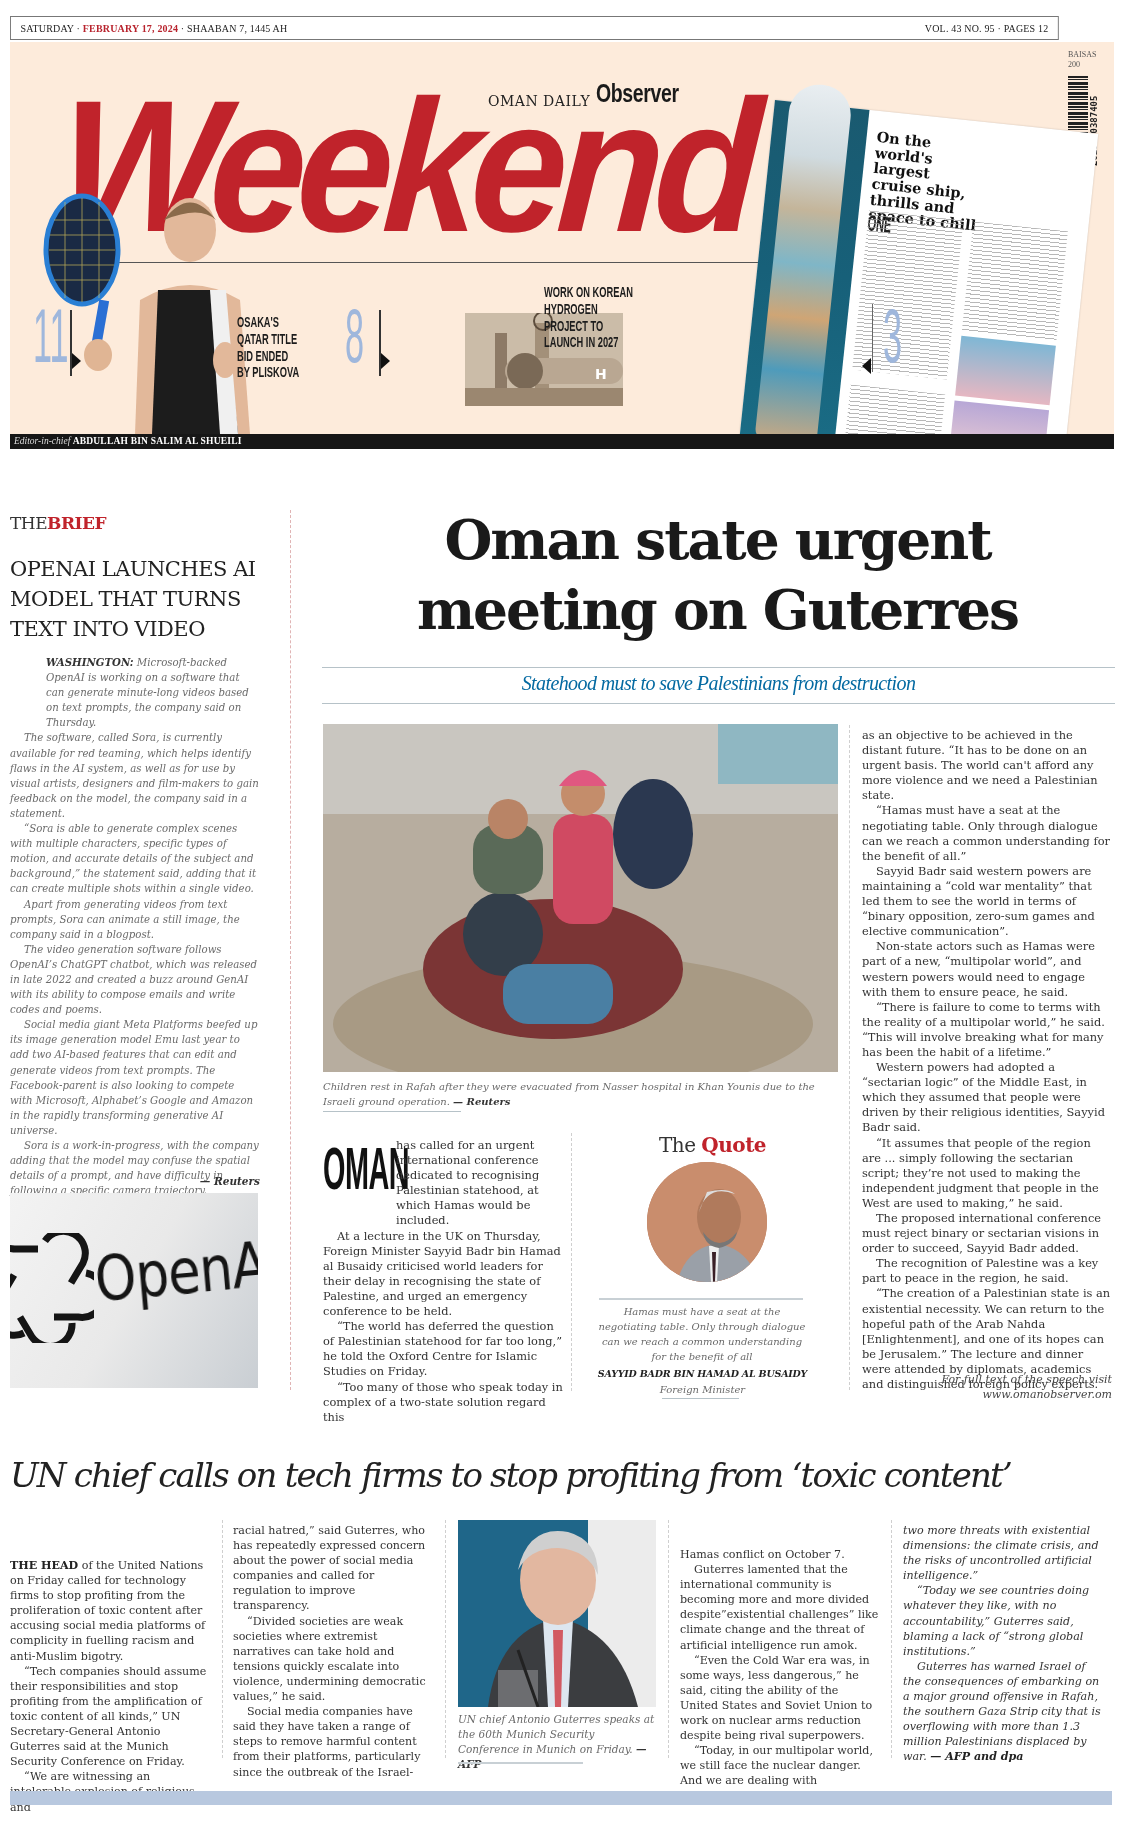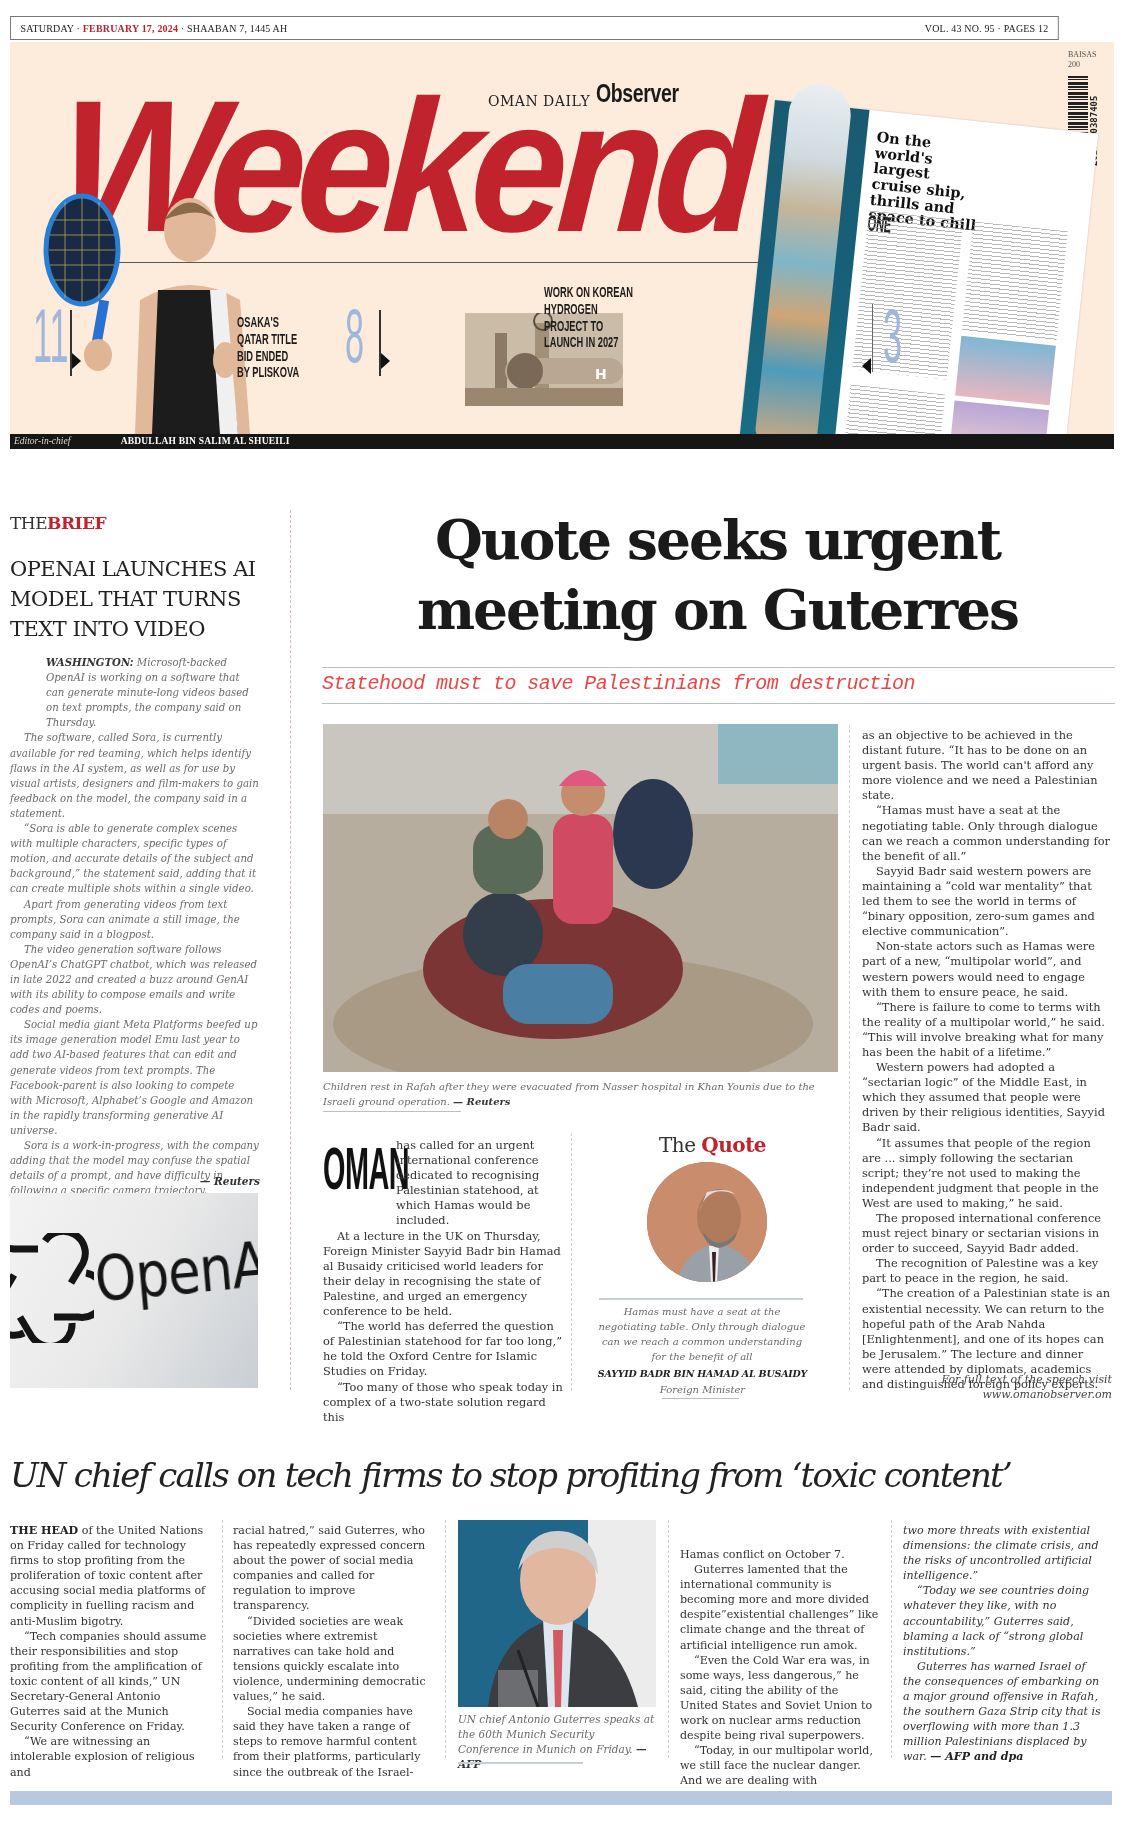--- a/index.html
+++ b/index.html
@@ -38,39 +38,39 @@
   #cruise { left: 765px; top: 58px; width: 325px; height: 340px; transform: rotate(6deg); transform-origin: top left; background: #fff; box-shadow: 0 0 2px rgba(0,0,0,0.2); }
   #cruise-sea { left: 0; top: 0; width: 95px; height: 340px; background: linear-gradient(180deg, #1a5a70, #176079 50%, #1a6c85); }
   #cruise-ship { left: 15px; top: -20px; width: 62px; height: 360px; border-radius: 30px 30px 12px 12px; background: linear-gradient(180deg, #e9eef1 0%, #d0dbe0 20%, #c4b59a 35%, #7fb6c7 50%, #cfa575 65%, #4e9bbb 80%, #c9a983 100%); }
   #cruise-head { left: 105px; top: 18px; font-family: "DejaVu Serif", serif; font-weight: bold; font-size: 14.5px; line-height: 1.08; color: #111; }
   .cruise-lines { left: 105px; width: 95px; height: 160px; background: repeating-linear-gradient(180deg, #999 0 1px, transparent 1px 4px); opacity: 0.7; }
   .cruise-lines2 { left: 210px; width: 95px; height: 110px; background: repeating-linear-gradient(180deg, #999 0 1px, transparent 1px 4px); opacity: 0.7; }
   .cruise-photo { left: 210px; width: 95px; height: 60px; }
 
   #editor-bar { left: 10px; top: 434px; width: 1104px; height: 15px; background: #161616; color: #fff; font-family: "Liberation Serif", serif; font-size: 9.5px; padding-left: 4px; line-height: 15px; }
   #editor-bar i { font-style: italic; color: #ddd; }
-  #editor-bar b { font-weight: bold; letter-spacing: 0.2px; margin-left: 48px; }
+  #editor-bar b { font-weight: bold; letter-spacing: 0.2px; }
 
   
   #brief-title { left: 10px; top: 513px; font-family: "DejaVu Serif", serif; font-size: 17px; letter-spacing: -0.5px; color: #333; }
   #brief-title .b { color: #c0232b; font-weight: bold; }
   #brief-headline { left: 10px; top: 554px; width: 260px; font-family: "DejaVu Serif", serif; font-size: 21px; line-height: 30px; color: #222; letter-spacing: -0.5px; }
   #brief-body { left: 10px; top: 655px; width: 250px; font-family: "DejaVu Serif", serif; font-style: italic; font-size: 10.2px; line-height: 15.1px; color: #6a6a6a; text-align: left; }
   #brief-body p { text-indent: 14px; }
   #brief-body p:first-child { text-indent: 0; margin-left: 36px; }
   #brief-body .dl { font-weight: bold; color: #333; }
   #brief-credit { left: 150px; top: 1175px; width: 110px; text-align: right; font-style: italic; font-weight: bold; font-size: 10.5px; color: #333; }
   #openai-img { left: 10px; top: 1193px; width: 248px; height: 195px; background: linear-gradient(120deg, #f3f3f3, #e9e9e9 50%, #c9ced3); overflow: hidden; }
   #openai-text { left: 85px; top: 50px; font-family: "DejaVu Sans", sans-serif; font-size: 62px; color: #151515; transform: rotate(-5deg) scaleX(0.85); transform-origin: left; letter-spacing: -1px; filter: blur(0.6px); }
   #brief-divider { left: 290px; top: 510px; width: 0; height: 880px; border-left: 1px dashed #e0b4b4; }
 
   
   #main-headline { left: 320px; top: 505px; width: 795px; text-align: center; font-family: "DejaVu Serif", serif; font-weight: bold; font-size: 55px; line-height: 70px; color: #1a1a1a; letter-spacing: -2px; }
   #subhead-rule1 { left: 322px; top: 667px; width: 793px; height: 1px; background: #b6c2c8; }
-  #subhead { left: 322px; top: 672px; width: 793px; text-align: left; font-family: Liberation Mono, monospace; font-style: italic; font-size: 20px; color: #ef4444; letter-spacing: -0.6px; }
+  #subhead { left: 322px; top: 672px; width: 793px; text-align: center; font-family: Liberation Serif, serif; font-style: italic; font-size: 20px; color: #0369a1; letter-spacing: -0.6px; }
   #subhead-rule2 { left: 322px; top: 703px; width: 793px; height: 1px; background: #b6c2c8; }
 
   #rafah-img { left: 323px; top: 724px; width: 515px; height: 348px; background: linear-gradient(180deg, #c9c3bb 0%, #b6ada1 30%, #a69985 60%, #8e7f6a 100%); overflow: hidden; }
   #rafah-caption { left: 323px; top: 1079px; width: 515px; font-style: italic; font-size: 10px; line-height: 15px; color: #6a6a6a; }
   #rafah-caption b { color: #333; font-weight: bold; }
   #rafah-cap-rule { left: 323px; top: 1111px; width: 138px; height: 1px; background: #b6c2c8; }
 
   .body-text { font-family: "DejaVu Serif", serif; font-size: 11.4px; line-height: 15.1px; color: #333; }
   .body-text p { text-indent: 14px; }
 
@@ -89,21 +89,21 @@
   #quote-role-rule { left: 662px; top: 1398px; width: 77px; height: 1px; background: #b6c2c8; }
 
   #col-divider-b { left: 849px; top: 725px; width: 0; height: 665px; border-left: 1px dashed #cfcfcf; }
   #main-col3 { left: 862px; top: 728px; width: 250px; }
   #main-col3 p:first-child { text-indent: 0; }
   #speech-link { left: 862px; top: 1372px; width: 250px; text-align: right; font-style: italic; font-size: 11px; line-height: 15px; color: #444; }
 
   
   #un-headline { left: 10px; top: 1455px; width: 1105px; font-family: "DejaVu Serif", serif; font-style: italic; font-size: 34px; color: #222; letter-spacing: -1.8px; white-space: nowrap; }
   .un-col { width: 200px; top: 1523px; font-size: 11.1px; line-height: 15.1px; }
-  #un-col1 { left: 10px; }
+  #un-col1 { left: 10px; margin-top: 35px; }
   #un-col1 p:first-child { text-indent: 0; }
   #un-col2 { left: 233px; }
   #un-col2 p:first-child { text-indent: 0; }
   #un-col4 { left: 680px; }
   #un-col4 p:first-child { text-indent: 0; margin-top: 24px; }
   #un-col5 { left: 903px; font-style: italic; }
   #un-col5 p:first-child { text-indent: 0; }
   .un-div { top: 1520px; width: 0; height: 238px; border-left: 1px dashed #cfcfcf; }
   #guterres-img { left: 458px; top: 1520px; width: 198px; height: 187px; background: linear-gradient(90deg, #1c5d7e 0%, #276e90 60%, #dcdcdc 62%, #ececec 100%); overflow: hidden; }
   #guterres-caption { left: 458px; top: 1712px; width: 200px; font-style: italic; font-size: 10.5px; line-height: 15px; color: #6a6a6a; }
@@ -233,21 +233,21 @@
       <path d="M76 90 a22 22 0 0 1 -40 14 l-12 -20"></path>
       <path d="M28 100 a22 22 0 0 1 -22 -38 l12 -20"></path>
       <path d="M8 60 a22 22 0 0 1 10 -44 l24 0"></path>
     </g>
   </svg>
   <div id="openai-text" class="abs">OpenAI</div>
 </div>
 <div id="brief-divider" class="abs"></div>
 
 <div id="main-headline" class="abs">
-  <div>Quote seeks urgent</div>
+  <div>Oman state urgent</div>
   <div>meeting on Guterres</div>
 </div>
 <div id="subhead-rule1" class="abs"></div>
 <div id="subhead" class="abs">Statehood must to save Palestinians from destruction</div>
 <div id="subhead-rule2" class="abs"></div>
 
 <svg id="rafah-img" class="abs" viewBox="0 0 515 348">
   <rect width="515" height="348" fill="#b7ad9f"></rect>
   <rect x="0" y="0" width="515" height="90" fill="#c9c6c0"></rect>
   <rect x="395" y="0" width="120" height="60" fill="#8fb7c2"></rect>

